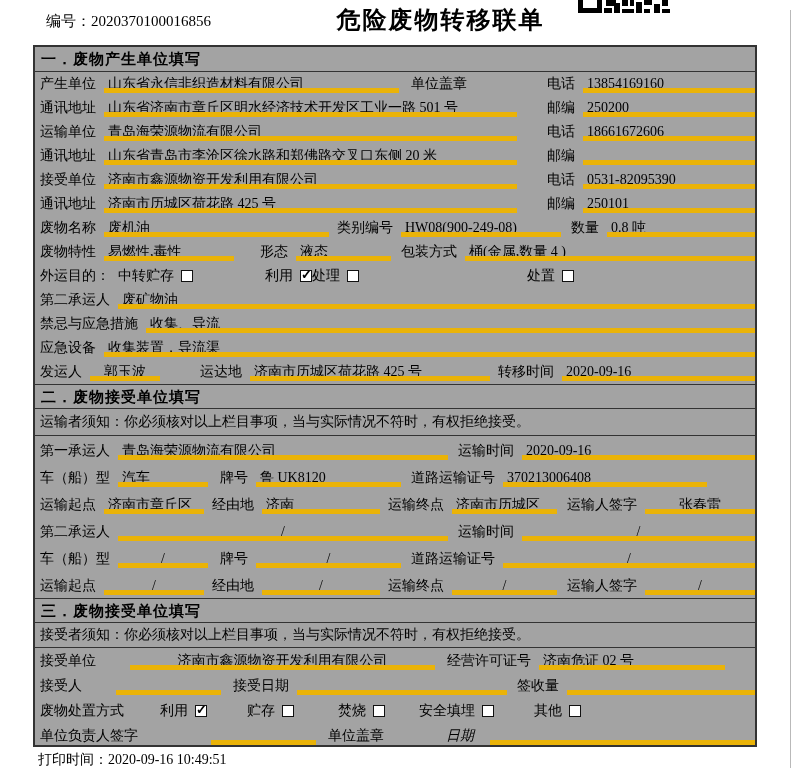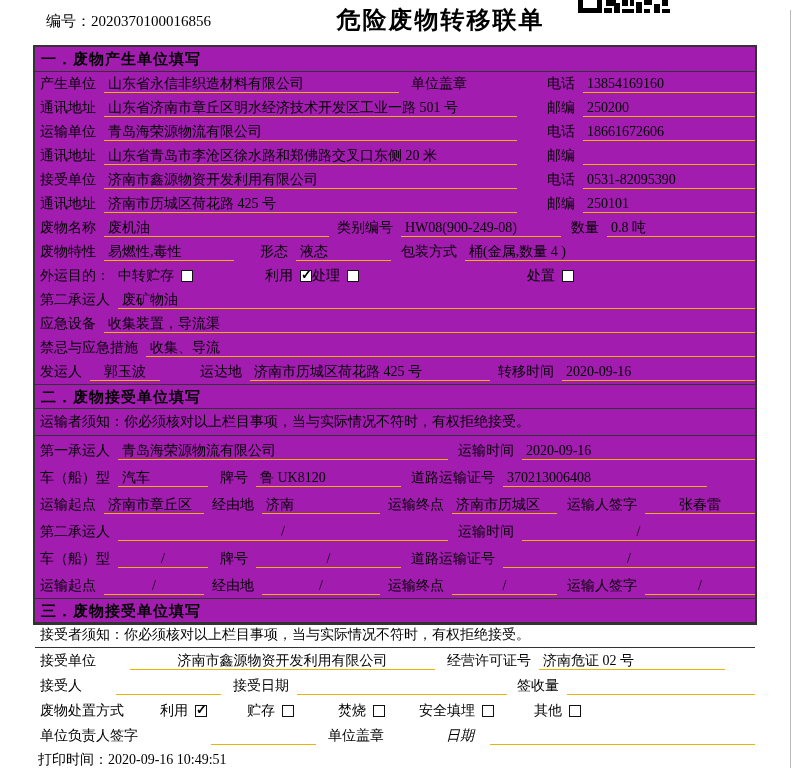--- a/index.html
+++ b/index.html
@@ -7,30 +7,30 @@
   .page {
     position:relative; width:796px; height:768px; background:#fff;
     font-family:"Liberation Serif","DejaVu Serif",serif;
     color:#000; font-size:14px; overflow:hidden;
   }
   .page-edge { position:absolute; left:790px; top:10px; width:1px; height:758px; background:#b9b9b9; }
   .serial { position:absolute; left:46px; top:12px; font-size:15px; white-space:nowrap; }
   .doc-title { position:absolute; left:85px; right:0; top:4px; text-align:center;
     font-size:24px; font-weight:bold; letter-spacing:2px; }
   .qr { position:absolute; left:578px; top:0; }
-  .form-box { position:absolute; left:33px; top:45px; width:724px; height:580px;
-    border:2px solid #333; background:#a21caf; }
+  .form-box { position:absolute; left:33px; top:45px; width:724px; height:702px;
+    border:2px solid #333; background:#a3a3a3; }
   .sec-header { height:25px; line-height:24px; font-weight:bold; font-size:15px;
     padding-left:6px; border-bottom:1.5px solid #333; letter-spacing:1px; }
   .sec-header.bt { border-top:1.5px solid #333; }
   .row { display:flex; align-items:flex-end; padding:0 0 3px 5px; }
   .h24 { height:24px; } .h25 { height:25px; } .h27 { height:27px; }
   .notice { border-bottom:1px solid #333; padding-left:5px; display:flex; align-items:center; padding-bottom:0; }
   .lbl { white-space:nowrap; margin-right:8px; line-height:18px; }
-  .val { border-bottom:1px solid #eab308; line-height:18px; height:18px;
+  .val { border-bottom:5px solid #eab308; line-height:18px; height:18px;
     white-space:nowrap; overflow:hidden; padding:0 4px; }
   .grow { flex:1 1 auto; }
   .ctr { text-align:center; }
   .left6 { width:507px; display:flex; align-items:center; }
   .right6 { flex:1; display:flex; align-items:flex-end; }
   .w70{width:70px;} .w90{width:90px;} .w95{width:95px;} .w100{width:100px;}
   .w105{width:105px;} .w118{width:118px;} .w130{width:130px;}
   .w145{width:145px;} .w160{width:160px;} .w210{width:210px;} .w225{width:225px;}
   .w240{width:240px;} .w295{width:295px;} .w305{width:305px;} .w330{width:330px;} .ml8{margin-left:8px;} .ml10{margin-left:10px;} .ml12{margin-left:12px;}
   .ml26{margin-left:26px;} .ml40{margin-left:40px;} .ml65{margin-left:65px;}
@@ -182,27 +182,27 @@
         <span class="cb"></span>
       </span>
     </div>
 
     <div class="row h24">
       <span class="lbl">第二承运人</span>
       <span class="val grow">废矿物油</span>
     </div>
 
     <div class="row h24">
+      <span class="lbl">禁忌与应急措施</span>
+      <span class="val grow">收集、导流</span>
+    </div>
+
+    <div class="row h24">
       <span class="lbl">应急设备</span>
       <span class="val grow">收集装置，导流渠</span>
-    </div>
-
-    <div class="row h24">
-      <span class="lbl">禁忌与应急措施</span>
-      <span class="val grow">收集、导流</span>
     </div>
 
     <div class="row h24">
       <span class="lbl">发运人</span>
       <span class="val w70 ctr">郭玉波</span>
       <span class="lbl ml40">运达地</span>
       <span class="val w240">济南市历城区荷花路 425 号</span>
       <span class="lbl ml8">转移时间</span>
       <span class="val grow">2020-09-16</span>
     </div>

